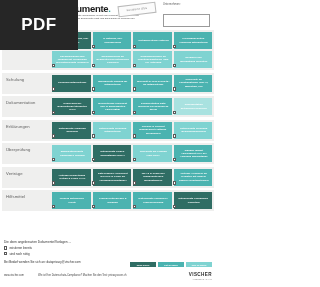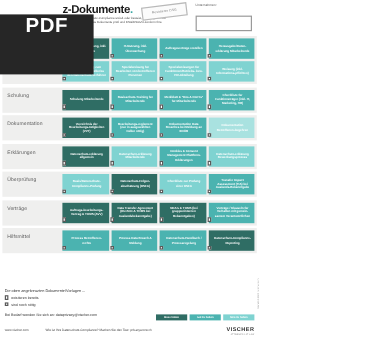--- a/index.html
+++ b/index.html
@@ -35,23 +35,23 @@
   }
   .company-box{position:absolute;left:163px;top:3px;width:49px;}
   .company-label{font-size:2.6px;color:#555;margin-bottom:1px;letter-spacing:0.1px;}
   .company-input{
     width:47px;height:13px;border:0.6px solid #9a9a9a;background:#fff;
     font-size:3px;color:#222;box-sizing:border-box;
   }
 
   
   .pdf-badge{
-    position:absolute;left:0;top:12px;width:78px;height:50px;
+    position:absolute;left:0;top:0;width:78px;height:50px;
     background:#262626;
-    display:flex;align-items:flex-start;justify-content:center;
+    display:flex;align-items:center;justify-content:center;
     z-index:50;
   }
   .pdf-badge span{
     color:#ffffff;font-size:17px;font-weight:bold;letter-spacing:0.5px;
   }
 
   
   .rows{position:absolute;left:0;top:30px;width:216px;}
   .row{
     position:relative;width:212px;margin:0 2px 2.5px 2px;

